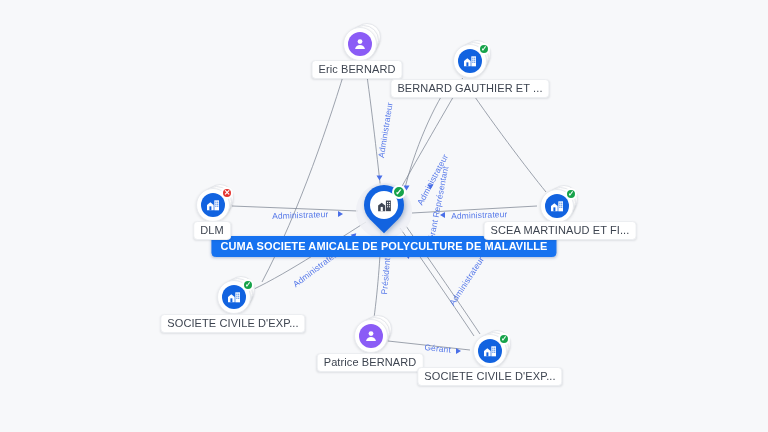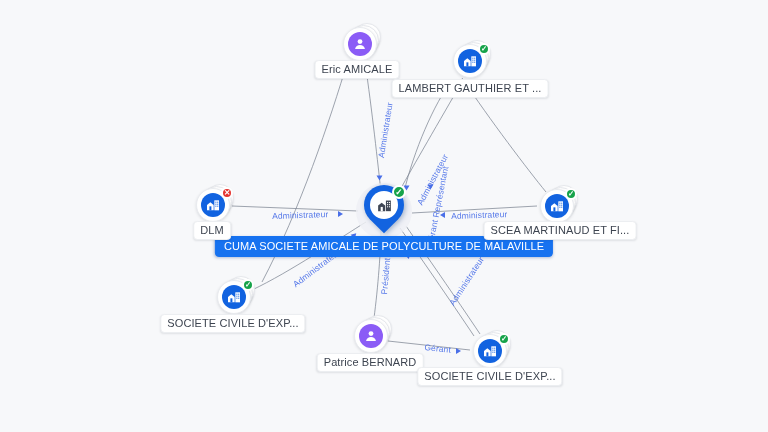--- a/index.html
+++ b/index.html
@@ -362,22 +362,22 @@
                   <rect x="6.6" y="14" width="3" height="6"></rect>
                 </g>
               </svg>
             </div>
           </div>
           <div class="badge badge-ok" style="width: 12px; height: 12px; right: -3px; top: -1px; font-size: 7.44px;">✓</div>
         </div>
       </div>
     </div>
   <div id="label-layer">
-      <div class="node-label selected" style="left: 384px; top: 236px;">CUMA SOCIETE AMICALE DE POLYCULTURE DE MALAVILLE</div>
-      <div class="node-label" style="left: 357px; top: 60px;">Eric AMICALE</div>
-      <div class="node-label" style="left: 470px; top: 79px;">LAMBERT GAUTHIER ET ...</div>
+      <div class="node-label selected" style="left: 384px; top: 236px; font-weight: bold;">CUMA SOCIETE AMICALE DE POLYCULTURE DE MALAVILLE</div>
+      <div class="node-label" style="left: 357px; top: 60px;">Eric BERNARD</div>
+      <div class="node-label" style="left: 470px; top: 79px;">BERNARD GAUTHIER ET ...</div>
       <div class="node-label" style="left: 212px; top: 221px;">DLM</div>
       <div class="node-label" style="left: 560px; top: 221px;">SCEA MARTINAUD ET FI...</div>
       <div class="node-label" style="left: 233px; top: 314px;">SOCIETE CIVILE D'EXP...</div>
       <div class="node-label" style="left: 370px; top: 353px;">Patrice BERNARD</div>
       <div class="node-label" style="left: 490px; top: 367px;">SOCIETE CIVILE D'EXP...</div>
     </div>
 </div>
 
 </body></html>

